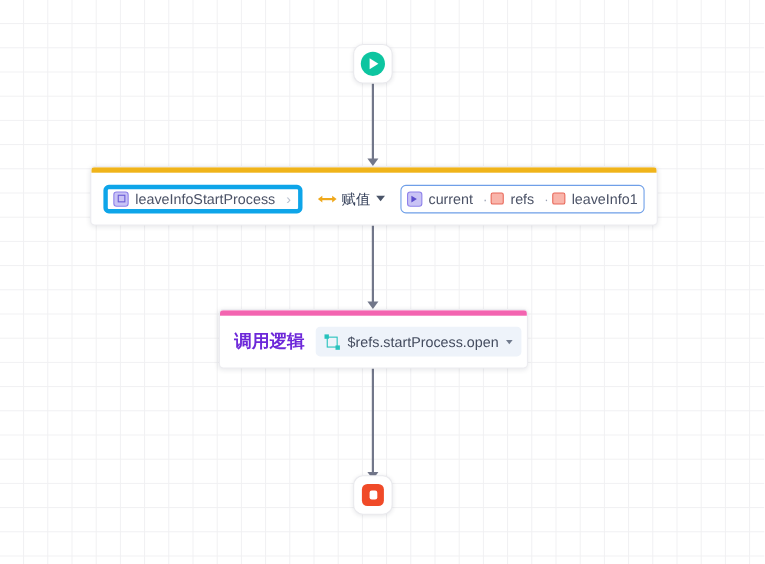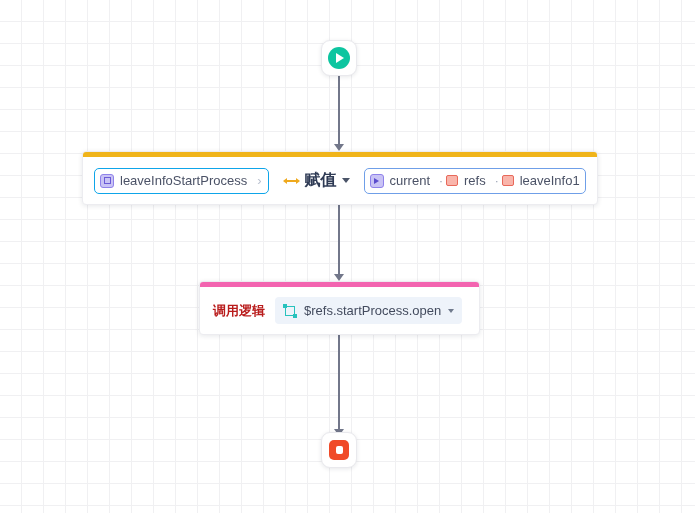--- a/index.html
+++ b/index.html
@@ -111,21 +111,21 @@
   }
 
   
   #assign-card { left: 82px; top: 151px; width: 516px; height: 54px; }
   #assign-card .card-body { padding: 0 11px; gap: 0; }
 
   .field-pill {
     display: flex;
     align-items: center;
     height: 26px;
-    border: 1px solid #0ea5e9;
+    border: 4px solid #0ea5e9;
     border-radius: 5px;
     background: #ffffff;
     padding: 0 2px 0 5px;
     box-sizing: border-box;
   }
 
   .chip-icon {
     width: 14px;
     height: 14px;
     border-radius: 3px;
@@ -204,23 +204,23 @@
   }
   .op-arrow .tipR {
     position: absolute;
     top: 1px; right: 0;
     width: 0; height: 0;
     border-top: 3px solid transparent;
     border-bottom: 3px solid transparent;
     border-left: 4px solid #efa91d;
   }
   .op-label {
-    font-size: 16px;
+    font-size: 13px;
     color: #2f3b55;
-    font-weight: bold;
+    font-weight: normal;
   }
   .caret-down {
     width: 0; height: 0;
     border-left: 4px solid transparent;
     border-right: 4px solid transparent;
     border-top: 5px solid #4a5468;
   }
 
   .value-pill {
     display: flex;
@@ -236,23 +236,23 @@
   .path-sep {
     color: #9aa2b4;
     font-size: 12px;
     margin: 0 3px;
   }
 
   
   #logic-card { left: 199px; top: 281px; width: 281px; height: 54px; }
   #logic-card .card-body { padding: 0 13px; gap: 10px; }
   .logic-label {
-    font-size: 13px;
+    font-size: 16px;
     font-weight: bold;
-    color: #b91c1c;
+    color: #6d28d9;
     white-space: nowrap;
   }
   .logic-select {
     display: flex;
     align-items: center;
     gap: 7px;
     height: 27px;
     padding: 0 8px;
     border-radius: 4px;
     background: #eef3fa;

